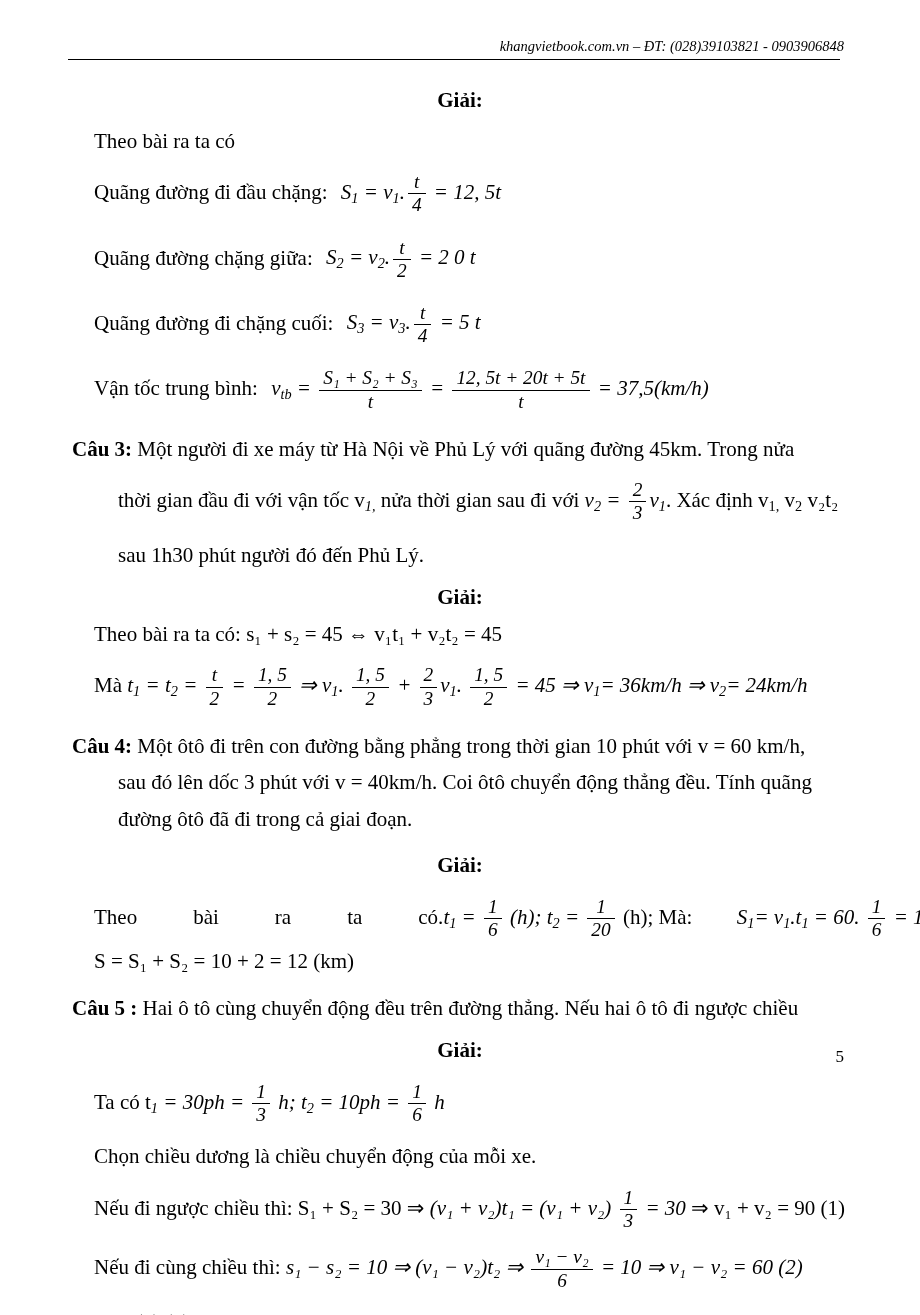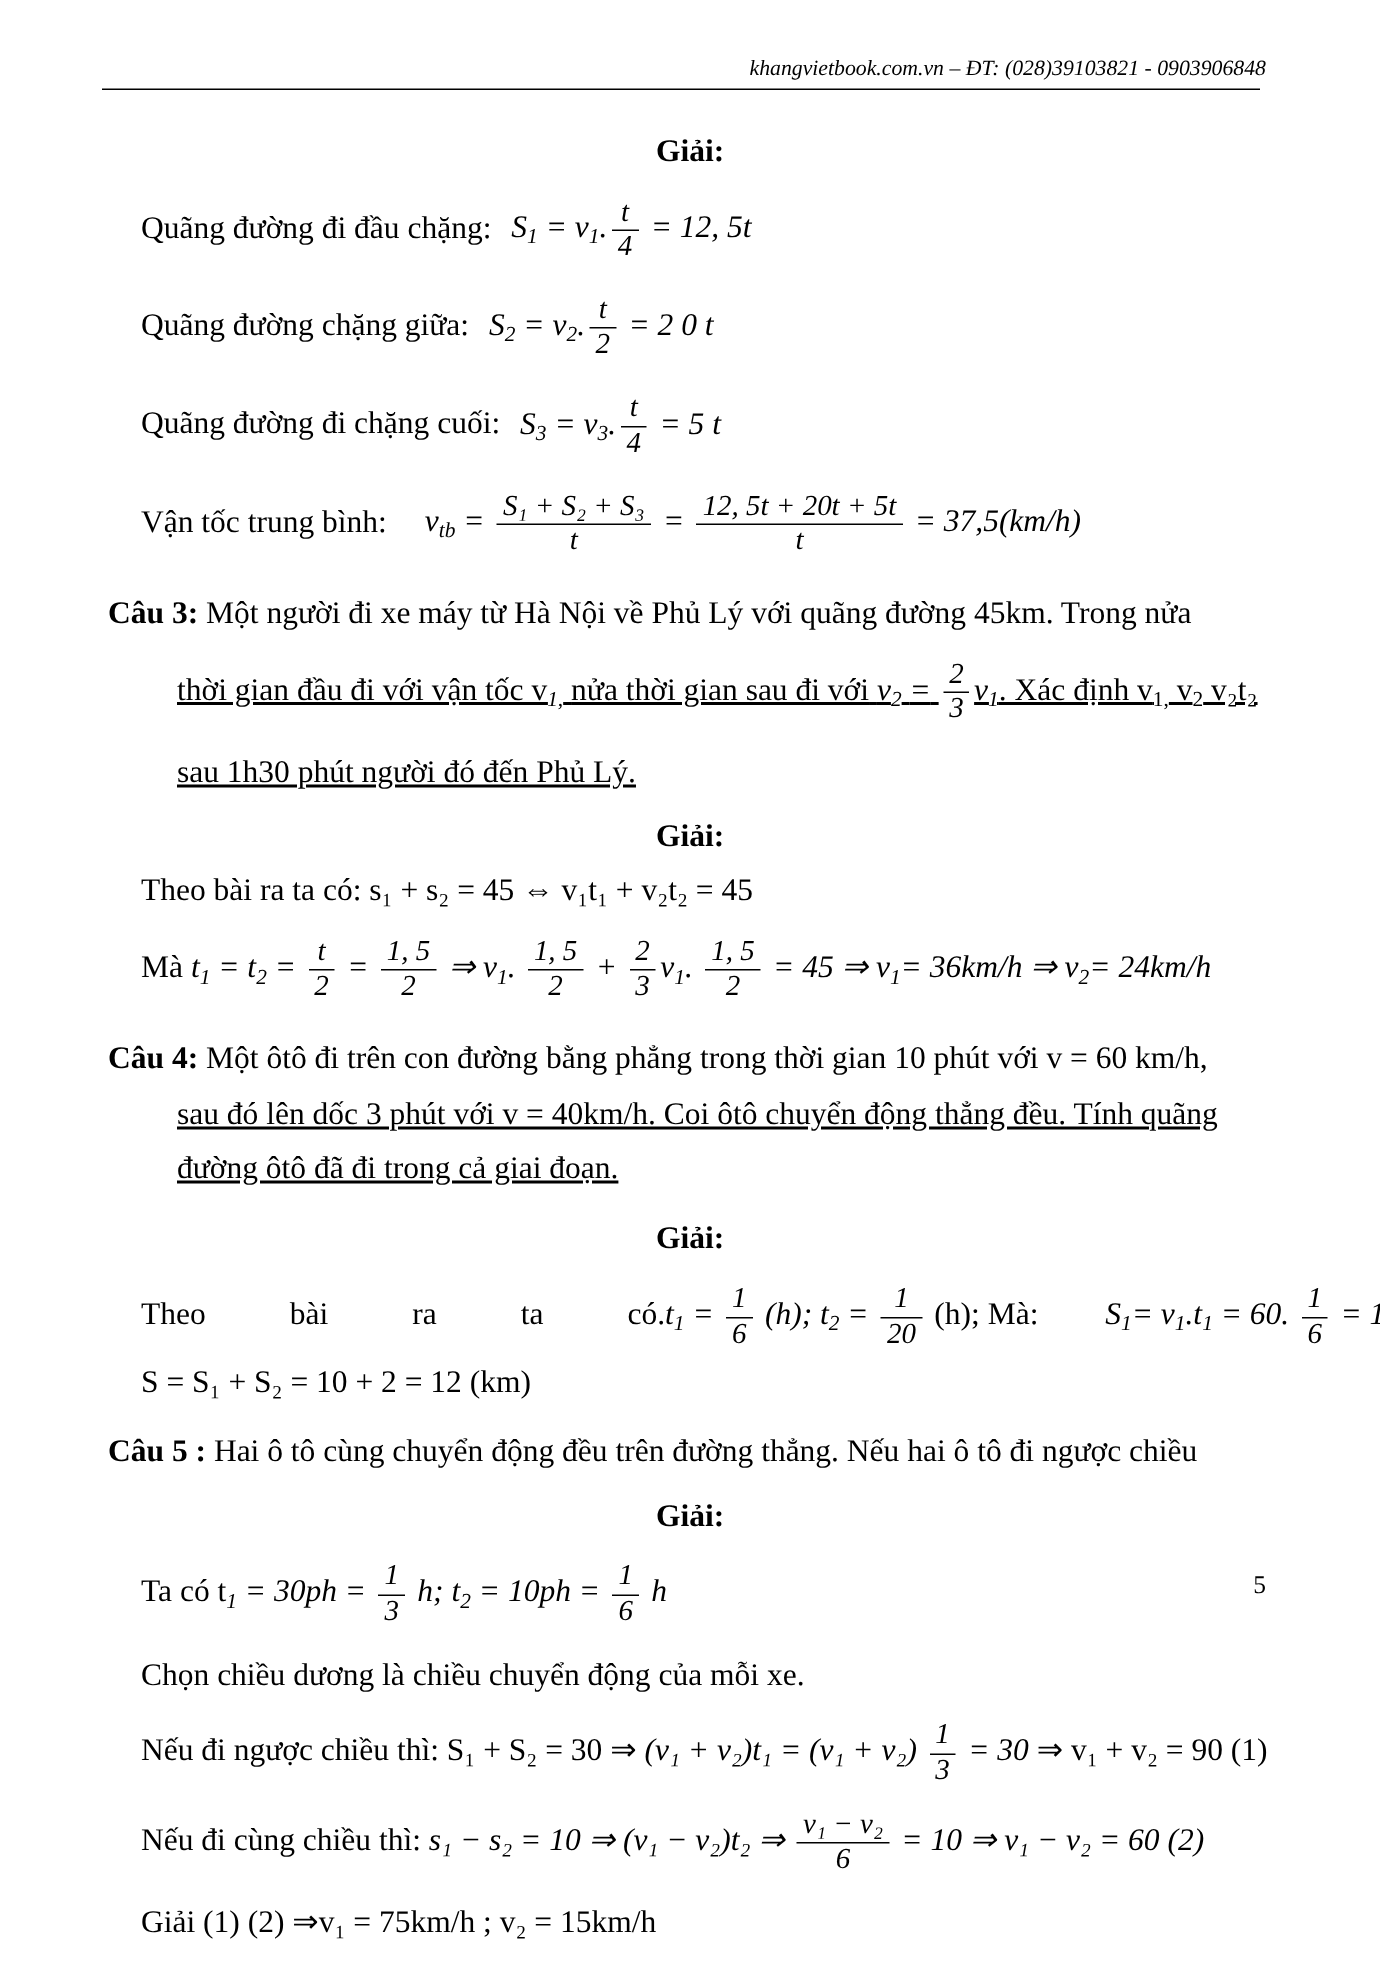--- a/index.html
+++ b/index.html
@@ -53,21 +53,20 @@
     padding-left: 22px;
   }
   .hang {
     padding-left: 46px;
     text-indent: -46px;
     text-align: justify;
   }
   .hang2 {
     padding-left: 46px;
     text-align: justify;
-    text-decoration: underline;
   }
   .mathline {
     font-family: "Liberation Serif", serif;
     font-style: italic;
     white-space: nowrap;
   }
   .rm { font-style: normal; }
   sub {
     font-size: 0.68em;
     vertical-align: -0.3em;
@@ -112,20 +111,21 @@
 
   <div class="header">
     <span>khangvietbook.com.vn – ĐT: (028)39103821 - 0903906848</span>
     <div class="header-rule"></div>
   </div>
 
   <div class="content">
 
     <div class="center bold para">Giải:</div>
 
+    <div class="indent tight">Theo bài ra ta có</div>
 
     <div class="indent mt12 mathline">
       <span class="rm">Quãng đường đi đầu chặng:</span>
       <span style="margin-left:8px;">
         <span>S</span><sub>1</sub>
         <span>= v</span><sub>1</sub><span>.</span><span class="frac"><span class="num">t</span><span class="den">4</span></span>
         <span>= 12, 5t</span>
       </span>
     </div>
 
@@ -142,21 +142,21 @@
       <span class="rm">Quãng đường đi chặng cuối:</span>
       <span style="margin-left:8px;">
         <span>S</span><sub>3</sub>
         <span>= v</span><sub>3</sub>.<span class="frac"><span class="num">t</span><span class="den">4</span></span>
         <span>= 5 t</span>
       </span>
     </div>
 
     <div class="indent mt18 mathline">
       <span class="rm">Vận tốc trung bình:</span>
-      <span style="margin-left:20px;">
+      <span style="margin-left:8px;">
         <span>v</span><sub>tb</sub>
         <span>=</span>
         <span class="frac"><span class="num">S₁ + S₂ + S₃</span><span class="den">t</span></span>
         <span>=</span>
         <span class="frac"><span class="num">12, 5t + 20t + 5t</span><span class="den">t</span></span>
         <span>= 37,5(km/h)</span>
       </span>
     </div>
 
     <div class="hang mt18">

